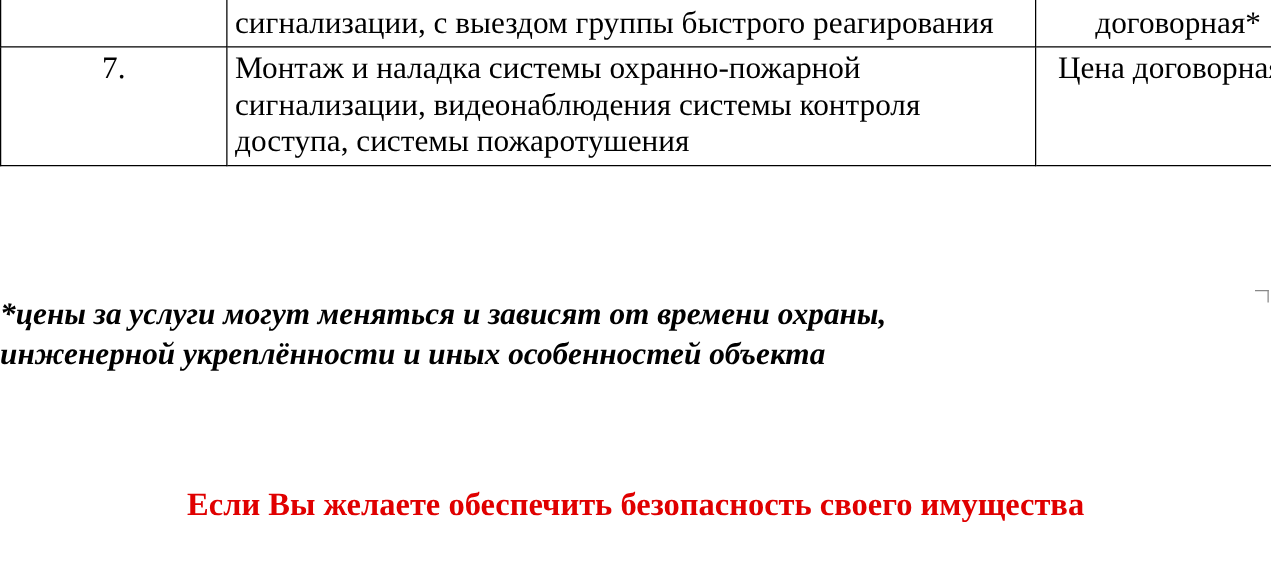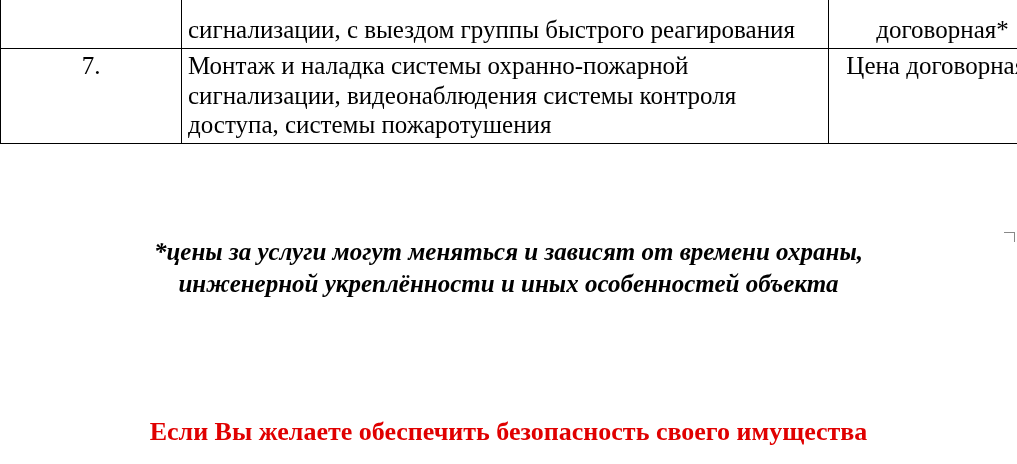--- a/index.html
+++ b/index.html
@@ -33,30 +33,30 @@
     border: 1px solid #000000;
     vertical-align: top;
     padding: 2px 6px 4px 6px;
     font-size: 25px;
     line-height: 1.17;
   }
   .col-num   { width: 168px; text-align: center; }
   .col-desc  { width: 634px; text-align: left; }
   .col-price { width: 215px; text-align: center; vertical-align: middle; }
 
-  .price-table tr.row-partial td { padding-top: 15px; }
+  .price-table tr.row-partial td { padding-top: 4px; }
   .cell-mid { vertical-align: middle; }
 
   
   .note {
     position: absolute;
     left: 0;
     top: 236px;
     width: 1017px;
-    text-align: center;
+    text-align: left;
     font-style: italic;
     font-weight: bold;
     font-size: 25px;
     line-height: 1.28;
   }
   .note .line { display: block; white-space: nowrap; }
 
   
   .cta {
     position: absolute;
@@ -102,17 +102,17 @@
   </tbody>
     </table>
 
   <div class="edge-mark"></div>
 
   <div class="note">
     <span class="line">*цены за услуги могут меняться и зависят от времени охраны,</span>
     <span class="line">инженерной укреплённости и иных особенностей объекта</span>
   </div>
 
-  <div class="cta" style="color: rgb(224, 0, 0); margin-top: 28px;">
+  <div class="cta" style="color: rgb(224, 0, 0);">
     <span class="line">Если Вы желаете обеспечить безопасность своего имущества</span>
   </div>
 
 </div>
 
 </body></html>

